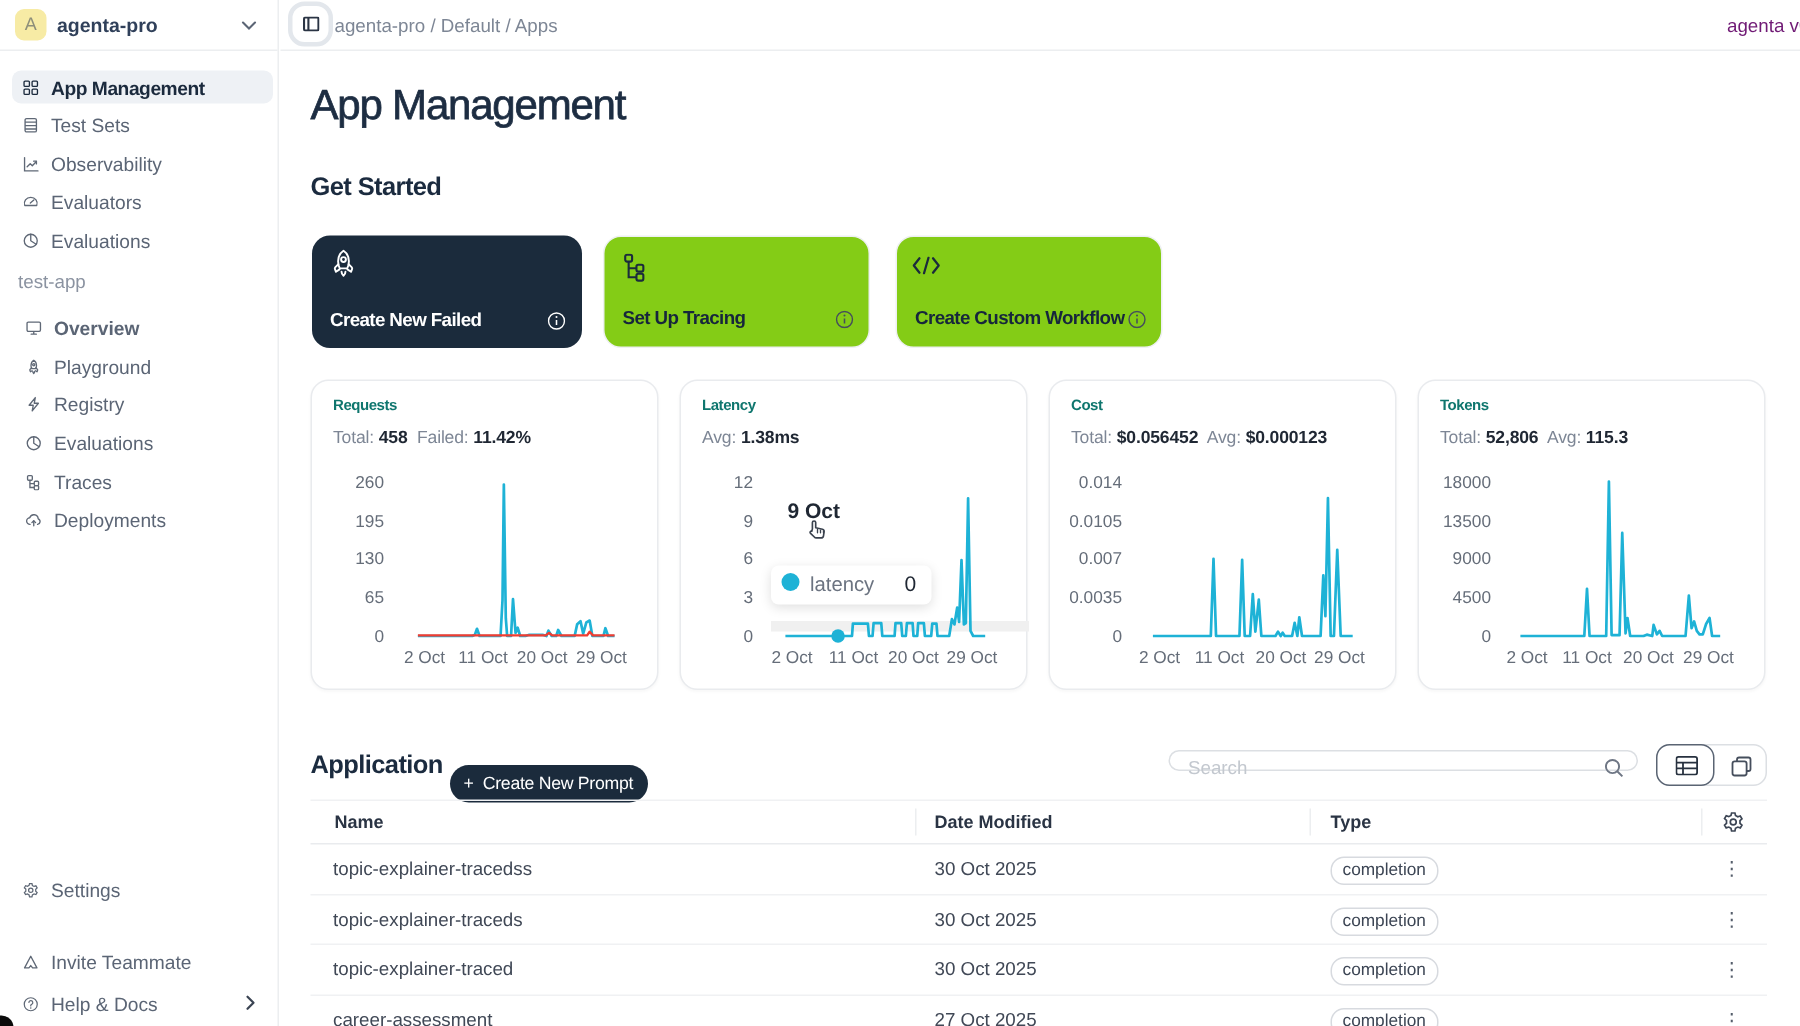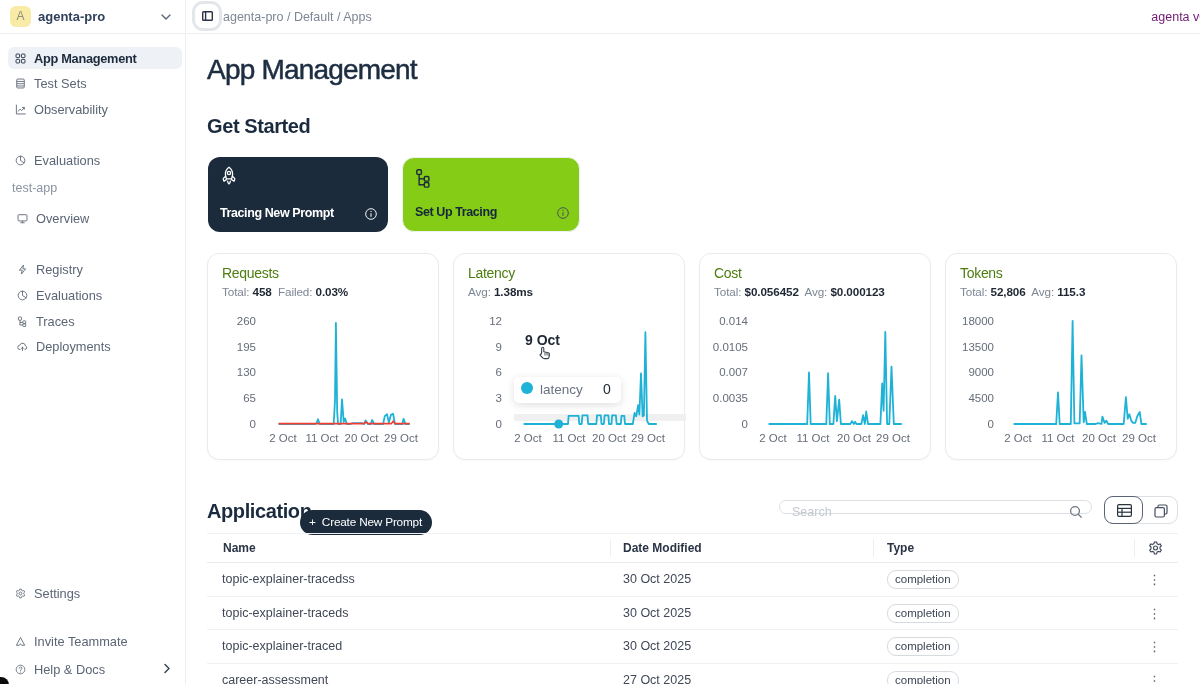--- a/index.html
+++ b/index.html
@@ -25,34 +25,34 @@
 #topbar { position:absolute; left:187px; top:0; width:1066px; height:34px;
   border-bottom:1px solid #eceef0; background:#fff; }
 #toggle { position:absolute; left:5px; top:1px; width:30px; height:30px;
   border:3px solid #e3e7ec; border-radius:11px; background:#fff; }
 #crumb { position:absolute; left:36px; top:10px; font-size:12.5px; color:#7d8695; }
 #ver { position:absolute; right:12px; top:10px; font-size:12.5px; color:#701a75; }
 
 #main { position:absolute; left:187px; top:34px; width:1013px; height:650px; background:#fff; }
 h1 { position:absolute; left:20px; top:20px; font-size:28px; font-weight:400; color:#1d2d42;
   letter-spacing:-0.8px; -webkit-text-stroke:0.5px #1d2d42; }
-.h2 { position:absolute; left:20px; font-size:20px; font-weight:600; color:#1b2b3f; letter-spacing:-0.4px; }
+.h2 { position:absolute; left:20px; font-size:17px; font-weight:600; color:#1b2b3f; letter-spacing:-0.4px; }
 
 .gscard { position:absolute; top:123px; height:75px; border-radius:12px; }
 .gscard .ttl { position:absolute; left:12px; bottom:12px; font-size:12.5px; font-weight:600; white-space:nowrap; letter-spacing:-0.4px; }
 .gscard .info { position:absolute; bottom:12px; }
 #gs1 { left:21px; width:180px; background:#1b2b3c; color:#fff; }
 #gs2, #gs3 { border:1px solid #eef0f2; color:#16263c; background:#84cc16; }
 #gs2 { left:215px; width:178px; }
 #gs3 { left:410px; width:178px; }
 .gsicon { position:absolute; left:12px; top:8px; }
 
 .stat { position:absolute; top:219px; width:232px; height:207px; background:#fff;
   border:1px solid #e9ebee; border-radius:12px; box-shadow:0 1px 2px rgba(0,0,0,0.03); }
-.stat .t1 { position:absolute; left:14px; top:11px; font-size:14px; font-weight:400; color:#4d7c0f; letter-spacing:-0.3px; }
+.stat .t1 { position:absolute; left:14px; top:11px; font-size:10px; font-weight:700; color:#0f766e; letter-spacing:-0.3px; }
 .stat .t2 { position:absolute; left:14px; top:31px; font-size:11.7px; color:#7d8695; letter-spacing:-0.1px; }
 .stat .t2 b { color:#1f2733; font-weight:700; }
 .stat svg.chart { position:absolute; left:0; top:55px; }
 .axis { font-size:11.5px; fill:#656d79; }
 .xaxis { font-size:11.5px; fill:#656d79; }
 
 #appttl { top:466px; }
 #newbtn { position:absolute; left:113px; top:476px; height:25px; padding:0 10px 0 9px;
   background:#1b2b3c; color:#fff; border-radius:13px; font-size:11.8px; line-height:25px; letter-spacing:-0.2px; }
 #search { position:absolute; left:592px; top:466px; width:313px; height:14px;
@@ -106,35 +106,52 @@
       <span>Test Sets</span>
     </div>
   <div class="menuitem" style="top:98px;">
       <svg viewBox="0 0 16 16" fill="none" stroke="#5f6876" stroke-width="1.3">
         <path d="M2 1.5v13h13" stroke-linecap="round"></path>
         <path d="M4.5 10.5l3-3 2 2 4-4.2" stroke-linecap="round" stroke-linejoin="round"></path>
         <path d="M10.8 5h2.7v2.7" stroke-linecap="round" stroke-linejoin="round"></path>
       </svg>
       <span>Observability</span>
     </div>
+  <div class="menuitem" style="top:123px;">
+      <svg viewBox="0 0 16 16" fill="none" stroke="#5f6876" stroke-width="1.3">
+        <path d="M2.2 11.6a6.2 5.8 0 1 1 11.6 0z" stroke-linejoin="round"></path>
+        <path d="M7.6 9.2L11 6.2" stroke-linecap="round"></path>
+      </svg>
+      <span>Evaluators</span>
+    </div>
   <div class="menuitem" style="top:149px;">
       <svg viewBox="0 0 16 16" fill="none" stroke="#5f6876" stroke-width="1.3">
         <circle cx="8" cy="8" r="6.3"></circle>
         <path d="M8 1.7v6.3l5.2 3.4" stroke-linecap="round" stroke-linejoin="round"></path>
       </svg>
       <span>Evaluations</span>
     </div>
   <div class="sechead" style="top:181px">test-app</div>
-  <div class="menuitem" style="top:207px;padding-left:2px;">
+  <div class="menuitem" style="top:207px;padding-left:2px;font-weight:bold;">
       <svg viewBox="0 0 16 16" fill="none" stroke="#5f6876" stroke-width="1.3">
         <rect x="1.5" y="2.5" width="13" height="9" rx="1.2"></rect>
         <line x1="5.5" y1="14.2" x2="10.5" y2="14.2" stroke-linecap="round"></line>
         <line x1="8" y1="11.5" x2="8" y2="14"></line>
       </svg>
       <span>Overview</span>
+    </div>
+  <div class="menuitem" style="top:233px;padding-left:2px;">
+      <svg viewBox="0 0 24 24" fill="none" stroke="#5f6876" stroke-width="1.9" stroke-linecap="round" stroke-linejoin="round">
+        <path d="M12 2.5c2.6 1.6 4 4.4 4 7.5 0 1.8-.4 3.4-1 4.8h-6c-.6-1.4-1-3-1-4.8 0-3.1 1.4-5.9 4-7.5z"></path>
+        <path d="M9 13.5l-2.2 2c-.4.4-.6 1-.4 1.5l.8 2.3 2.4-1.5"></path>
+        <path d="M15 13.5l2.2 2c.4.4.6 1 .4 1.5l-.8 2.3-2.4-1.5"></path>
+        <path d="M10.6 18.7c0 1.4.5 2.4 1.4 3.3.9-.9 1.4-1.9 1.4-3.3"></path>
+        <circle cx="12" cy="9" r="1.6"></circle>
+      </svg>
+      <span>Playground</span>
     </div>
   <div class="menuitem" style="top:258px;padding-left:2px;">
       <svg viewBox="0 0 16 16" fill="none" stroke="#5f6876" stroke-width="1.3" stroke-linejoin="round">
         <path d="M9.5 1.5L3.5 9h4l-1 5.5 6-7.5h-4z"></path>
       </svg>
       <span>Registry</span>
     </div>
   <div class="menuitem" style="top:284px;padding-left:2px;">
       <svg viewBox="0 0 16 16" fill="none" stroke="#5f6876" stroke-width="1.3">
         <circle cx="8" cy="8" r="6.3"></circle>
@@ -202,21 +219,21 @@
   <div class="h2" style="top:81px">Get Started</div>
 
   <div class="gscard" id="gs1">
     <svg class="gsicon" style="left:13px;top:9px" width="16" height="19" viewBox="0 0 16 19" fill="none" stroke="#fff" stroke-width="1.3" stroke-linecap="round" stroke-linejoin="round">
         <path d="M8 1.2 C10.4 2.8 11.6 5.3 11.6 8.1 C11.6 9.9 11.2 11.5 10.5 12.9 H5.5 C4.8 11.5 4.4 9.9 4.4 8.1 C4.4 5.3 5.6 2.8 8 1.2 Z"></path>
         <circle cx="8" cy="7" r="1.6"></circle>
         <path d="M4.6 10.2 L2.6 12.1 C2.2 12.5 2.1 13 2.3 13.4 L3 15.2 L5.4 13.6"></path>
         <path d="M11.4 10.2 L13.4 12.1 C13.8 12.5 13.9 13 13.7 13.4 L13 15.2 L10.6 13.6"></path>
         <path d="M6.7 15.2 C6.7 16.4 7.1 17.2 8 17.9 C8.9 17.2 9.3 16.4 9.3 15.2"></path>
       </svg>
-    <div class="ttl">Tracing New Prompt</div>
+    <div class="ttl">Create New Failed</div>
     <svg class="info" style="right:11px" width="12" height="12" viewBox="0 0 14 14">
         <circle cx="7" cy="7" r="6.2" fill="none" stroke="#fff" stroke-width="1.1"></circle>
         <line x1="7" y1="6.2" x2="7" y2="10.2" stroke="#fff" stroke-width="1.2"></line>
         <circle cx="7" cy="3.9" r="0.8" fill="#fff"></circle>
       </svg>
   </div>
 
   <div class="gscard" id="gs2">
     <svg class="gsicon" style="left:13px;top:11px" width="15" height="19" viewBox="0 0 15 19" fill="none" stroke="#1b2b3c" stroke-width="1.4">
         <rect x="0.8" y="0.8" width="4.6" height="4.6" rx="1.2"></rect>
@@ -226,24 +243,37 @@
         <rect x="8.3" y="13.5" width="4.6" height="4.6" rx="1.2"></rect>
       </svg>
     <div class="ttl">Set Up Tracing</div>
     <svg class="info" style="right:10px" width="12" height="12" viewBox="0 0 14 14">
         <circle cx="7" cy="7" r="6.2" fill="none" stroke="#454e5c" stroke-width="1.1"></circle>
         <line x1="7" y1="6.2" x2="7" y2="10.2" stroke="#454e5c" stroke-width="1.2"></line>
         <circle cx="7" cy="3.9" r="0.8" fill="#454e5c"></circle>
       </svg>
   </div>
 
+  <div class="gscard" id="gs3">
+    <svg class="gsicon" style="left:10px;top:13px" width="19" height="12" viewBox="0 0 19 12" fill="none" stroke="#1b2b3c" stroke-width="1.5" stroke-linecap="round" stroke-linejoin="round">
+        <path d="M5 1.2L1.2 6L5 10.8"></path>
+        <path d="M14 1.2L17.8 6L14 10.8"></path>
+        <path d="M11 0.8L8 11.2"></path>
+      </svg>
+    <div class="ttl">Create Custom Workflow</div>
+    <svg class="info" style="right:10px" width="12" height="12" viewBox="0 0 14 14">
+        <circle cx="7" cy="7" r="6.2" fill="none" stroke="#454e5c" stroke-width="1.1"></circle>
+        <line x1="7" y1="6.2" x2="7" y2="10.2" stroke="#454e5c" stroke-width="1.2"></line>
+        <circle cx="7" cy="3.9" r="0.8" fill="#454e5c"></circle>
+      </svg>
+  </div>
 
   <div class="stat" style="left:20px">
     <div class="t1">Requests</div>
-    <div class="t2">Total: <b>458</b>&nbsp; Failed: <b>0.03%</b></div>
+    <div class="t2">Total: <b>458</b>&nbsp; Failed: <b>11.42%</b></div>
     <svg class="chart" width="232" height="152" viewBox="0 0 232 152">
       <text class="axis" x="48" y="16" text-anchor="end">260</text>
         <text class="axis" x="48" y="42" text-anchor="end">195</text>
         <text class="axis" x="48" y="67" text-anchor="end">130</text>
         <text class="axis" x="48" y="93" text-anchor="end">65</text>
         <text class="axis" x="48" y="119" text-anchor="end">0</text>
         <text class="xaxis" x="75" y="133" text-anchor="middle">2 Oct</text>
         <text class="xaxis" x="114" y="133" text-anchor="middle">11 Oct</text>
         <text class="xaxis" x="153.5" y="133" text-anchor="middle">20 Oct</text>
         <text class="xaxis" x="193" y="133" text-anchor="middle">29 Oct</text>

